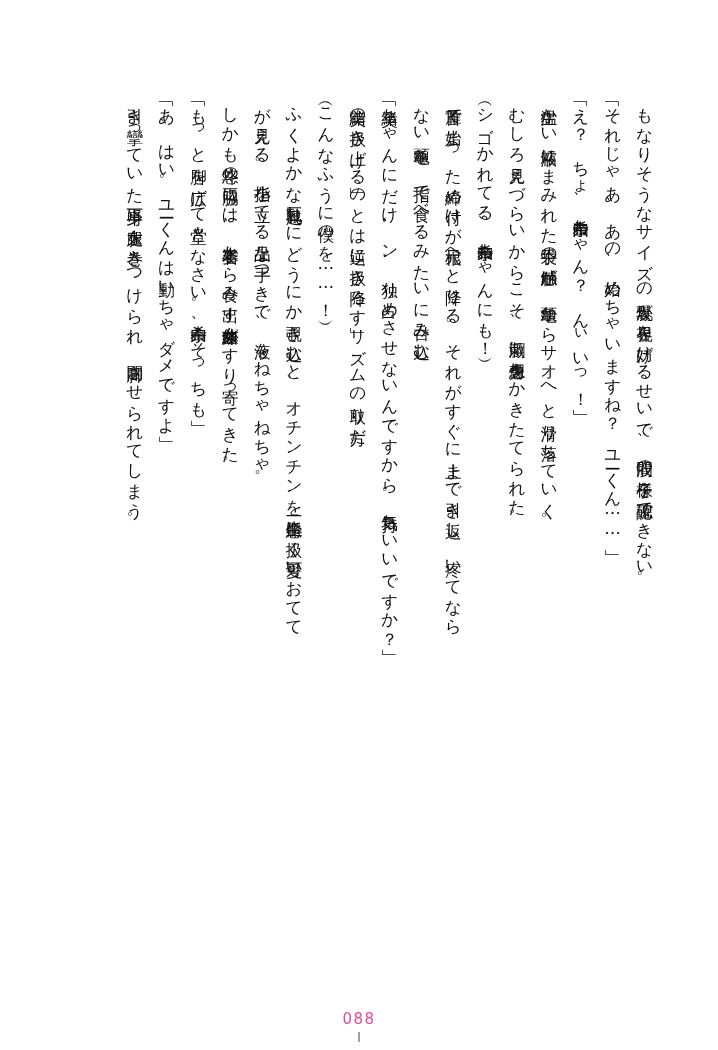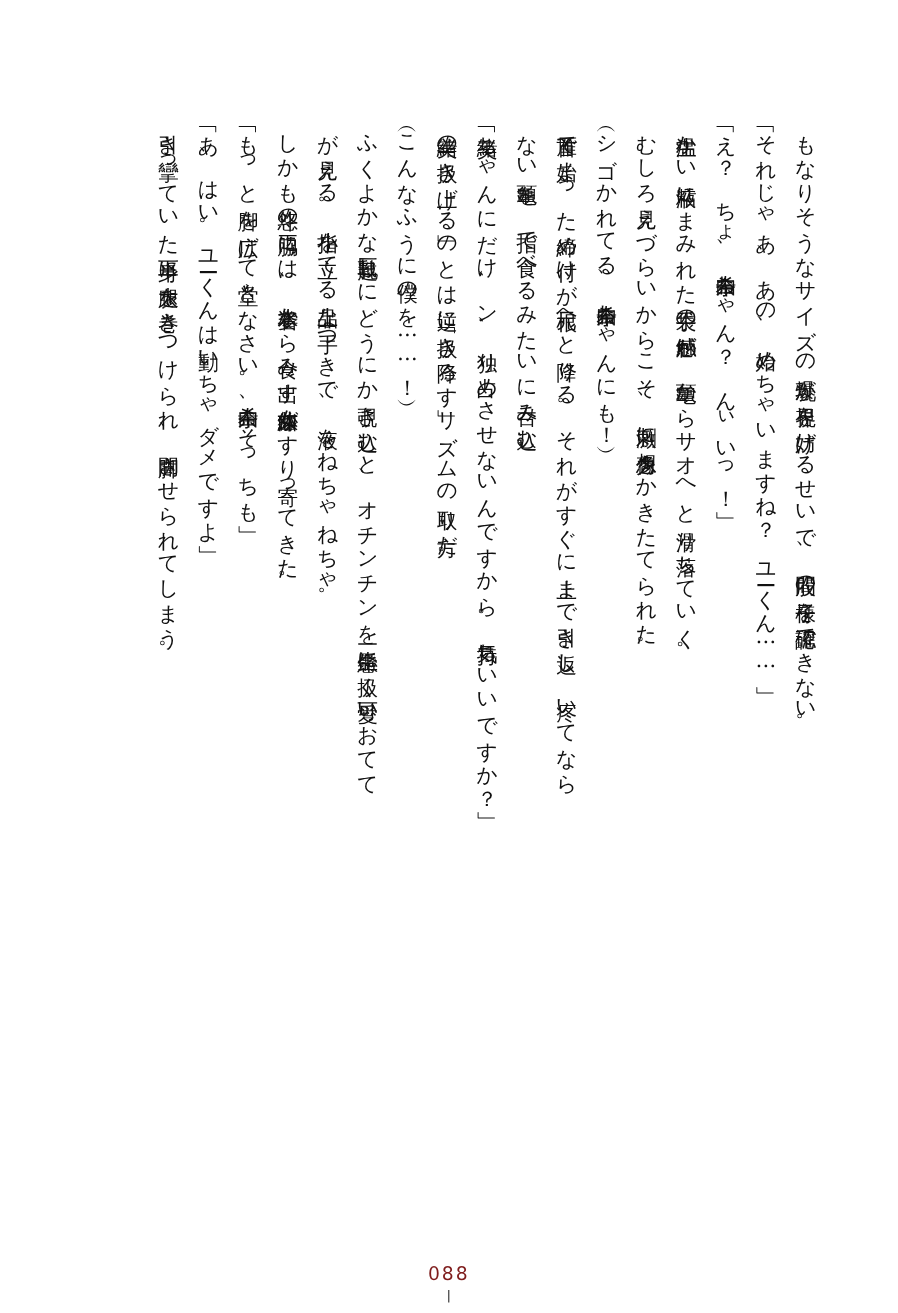--- a/index.html
+++ b/index.html
@@ -52,21 +52,21 @@
   
   #page-number {
     position: absolute;
     left: 0;
     right: 0;
     bottom: 22px;
     text-align: center;
     font-family: "DejaVu Sans", "Liberation Sans", sans-serif;
     font-size: 15px;
     letter-spacing: 1.5px;
-    color: #7f1d1d;
+    color: #ec4899;
   }
 
   
   #footer-rule {
     position: absolute;
     left: 50%;
     bottom: 8px;
     width: 1px;
     height: 10px;
     background: #444444;

